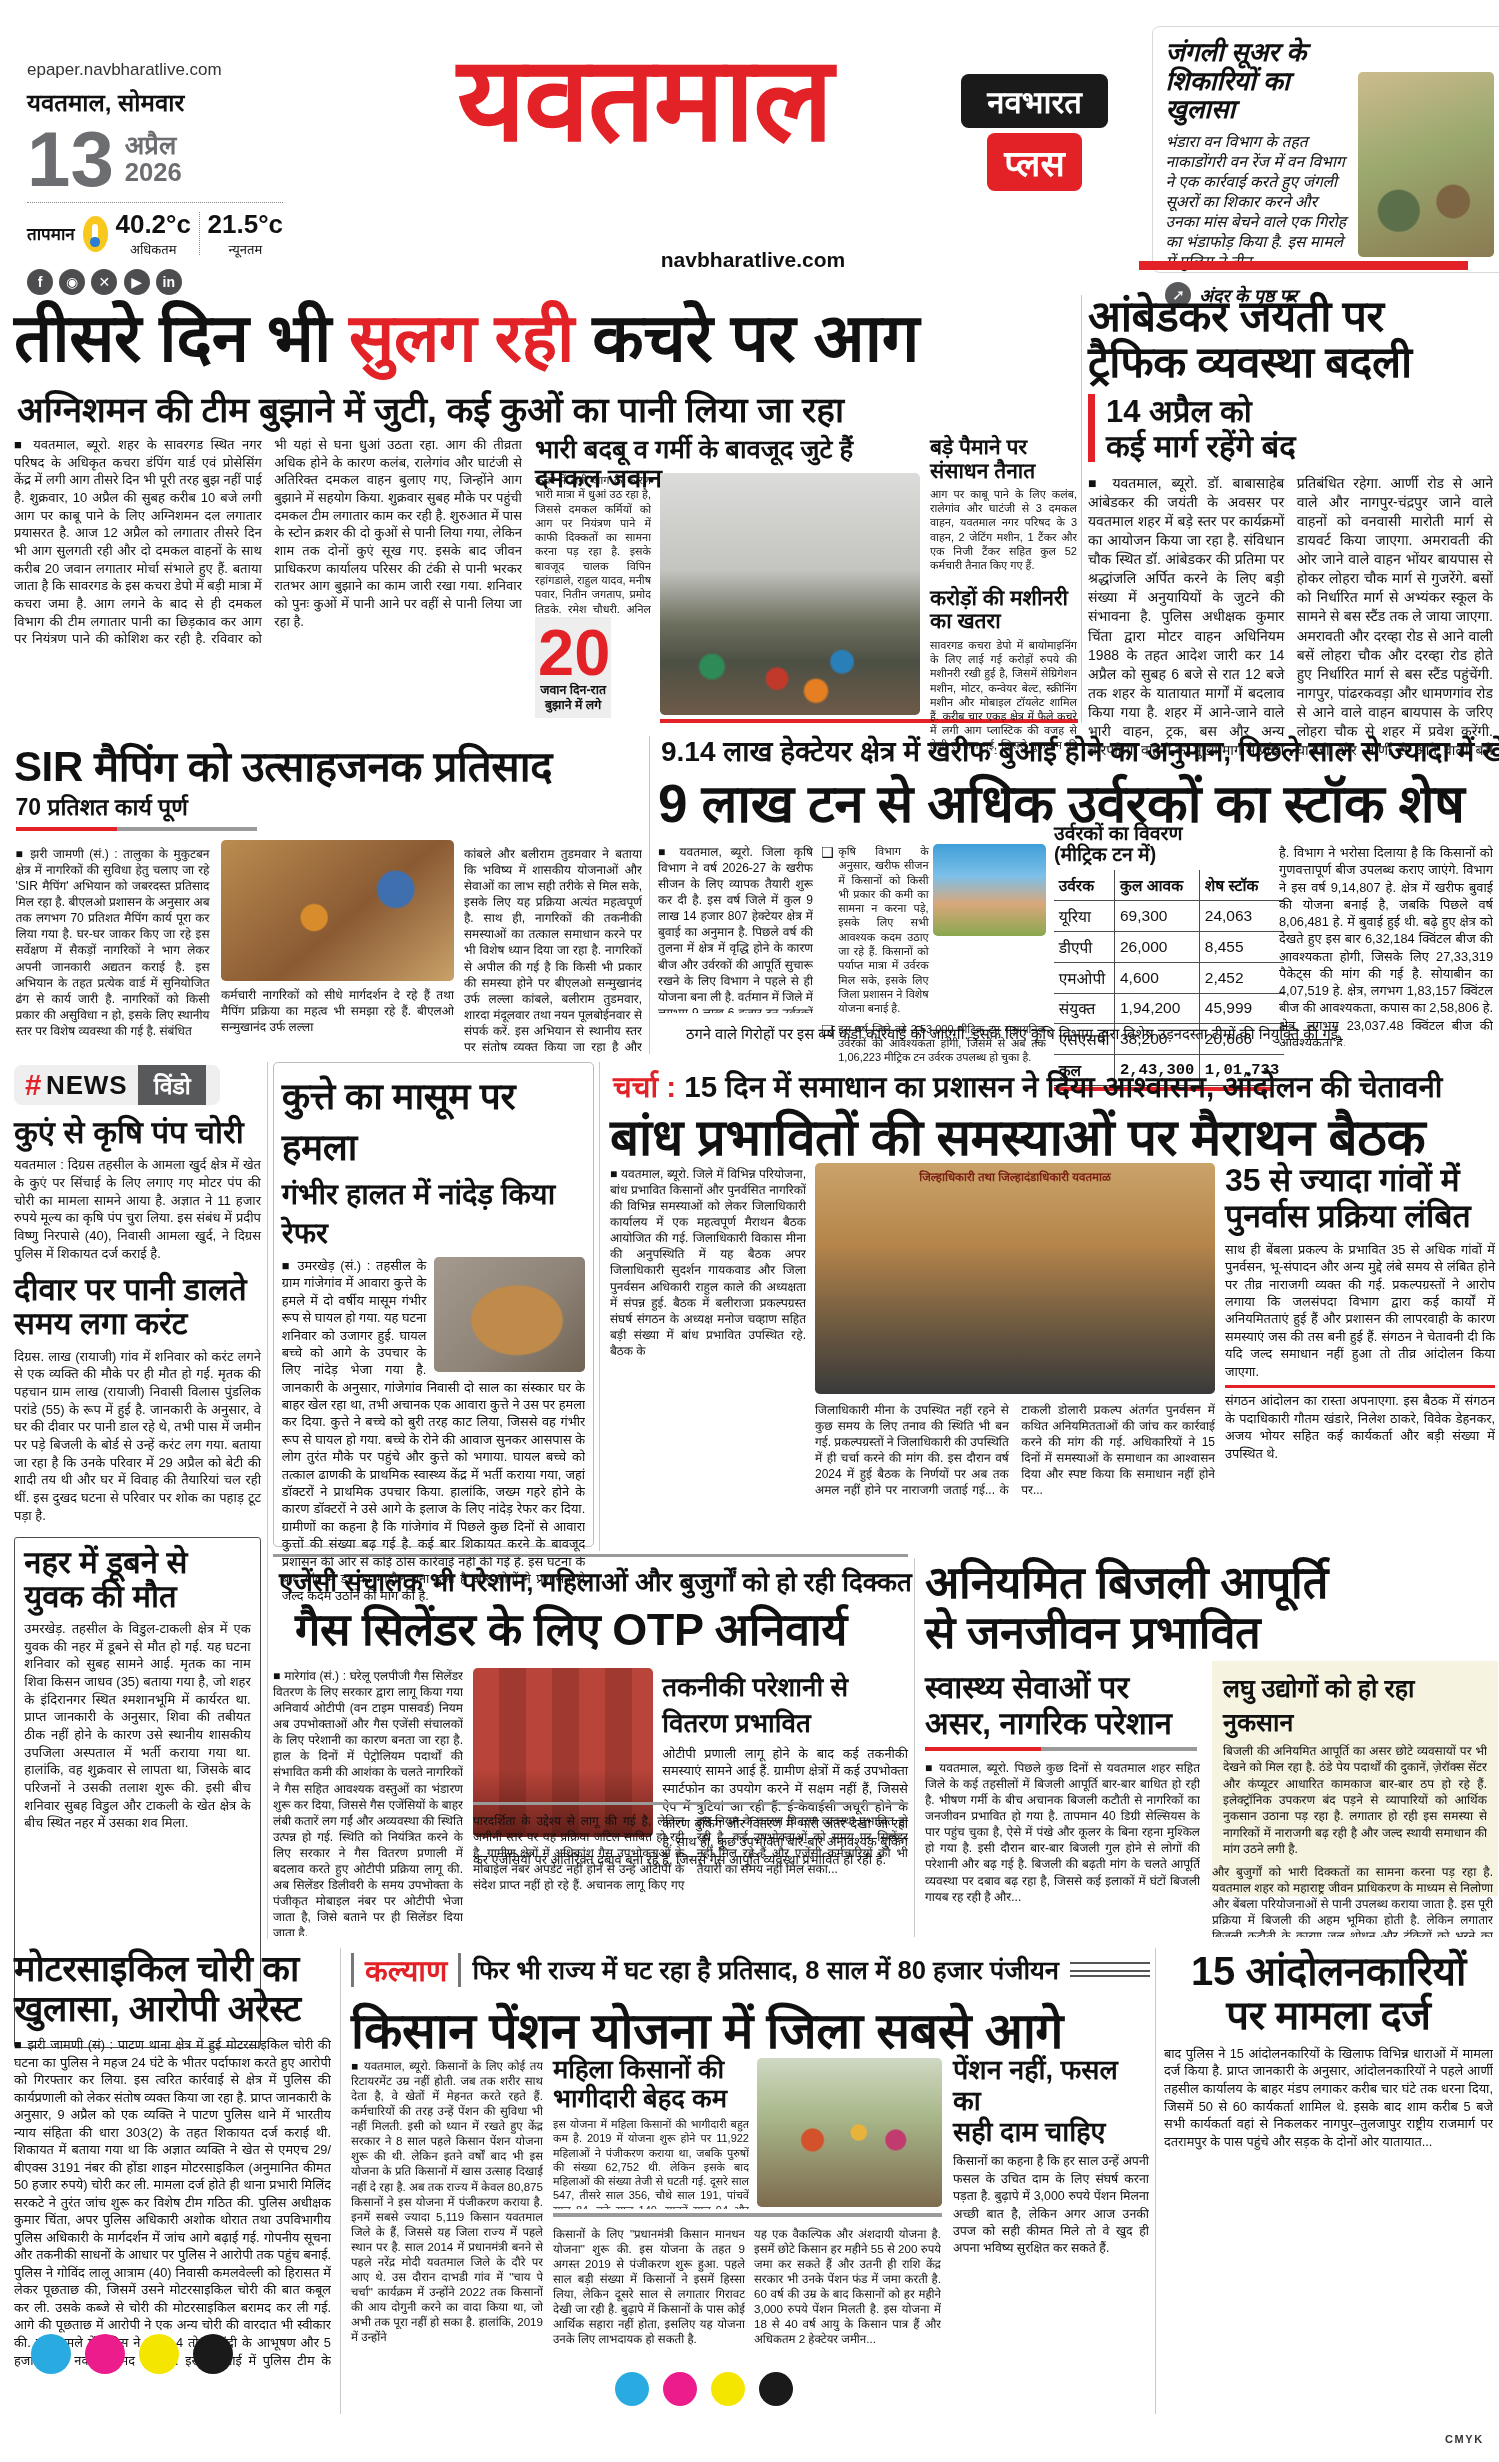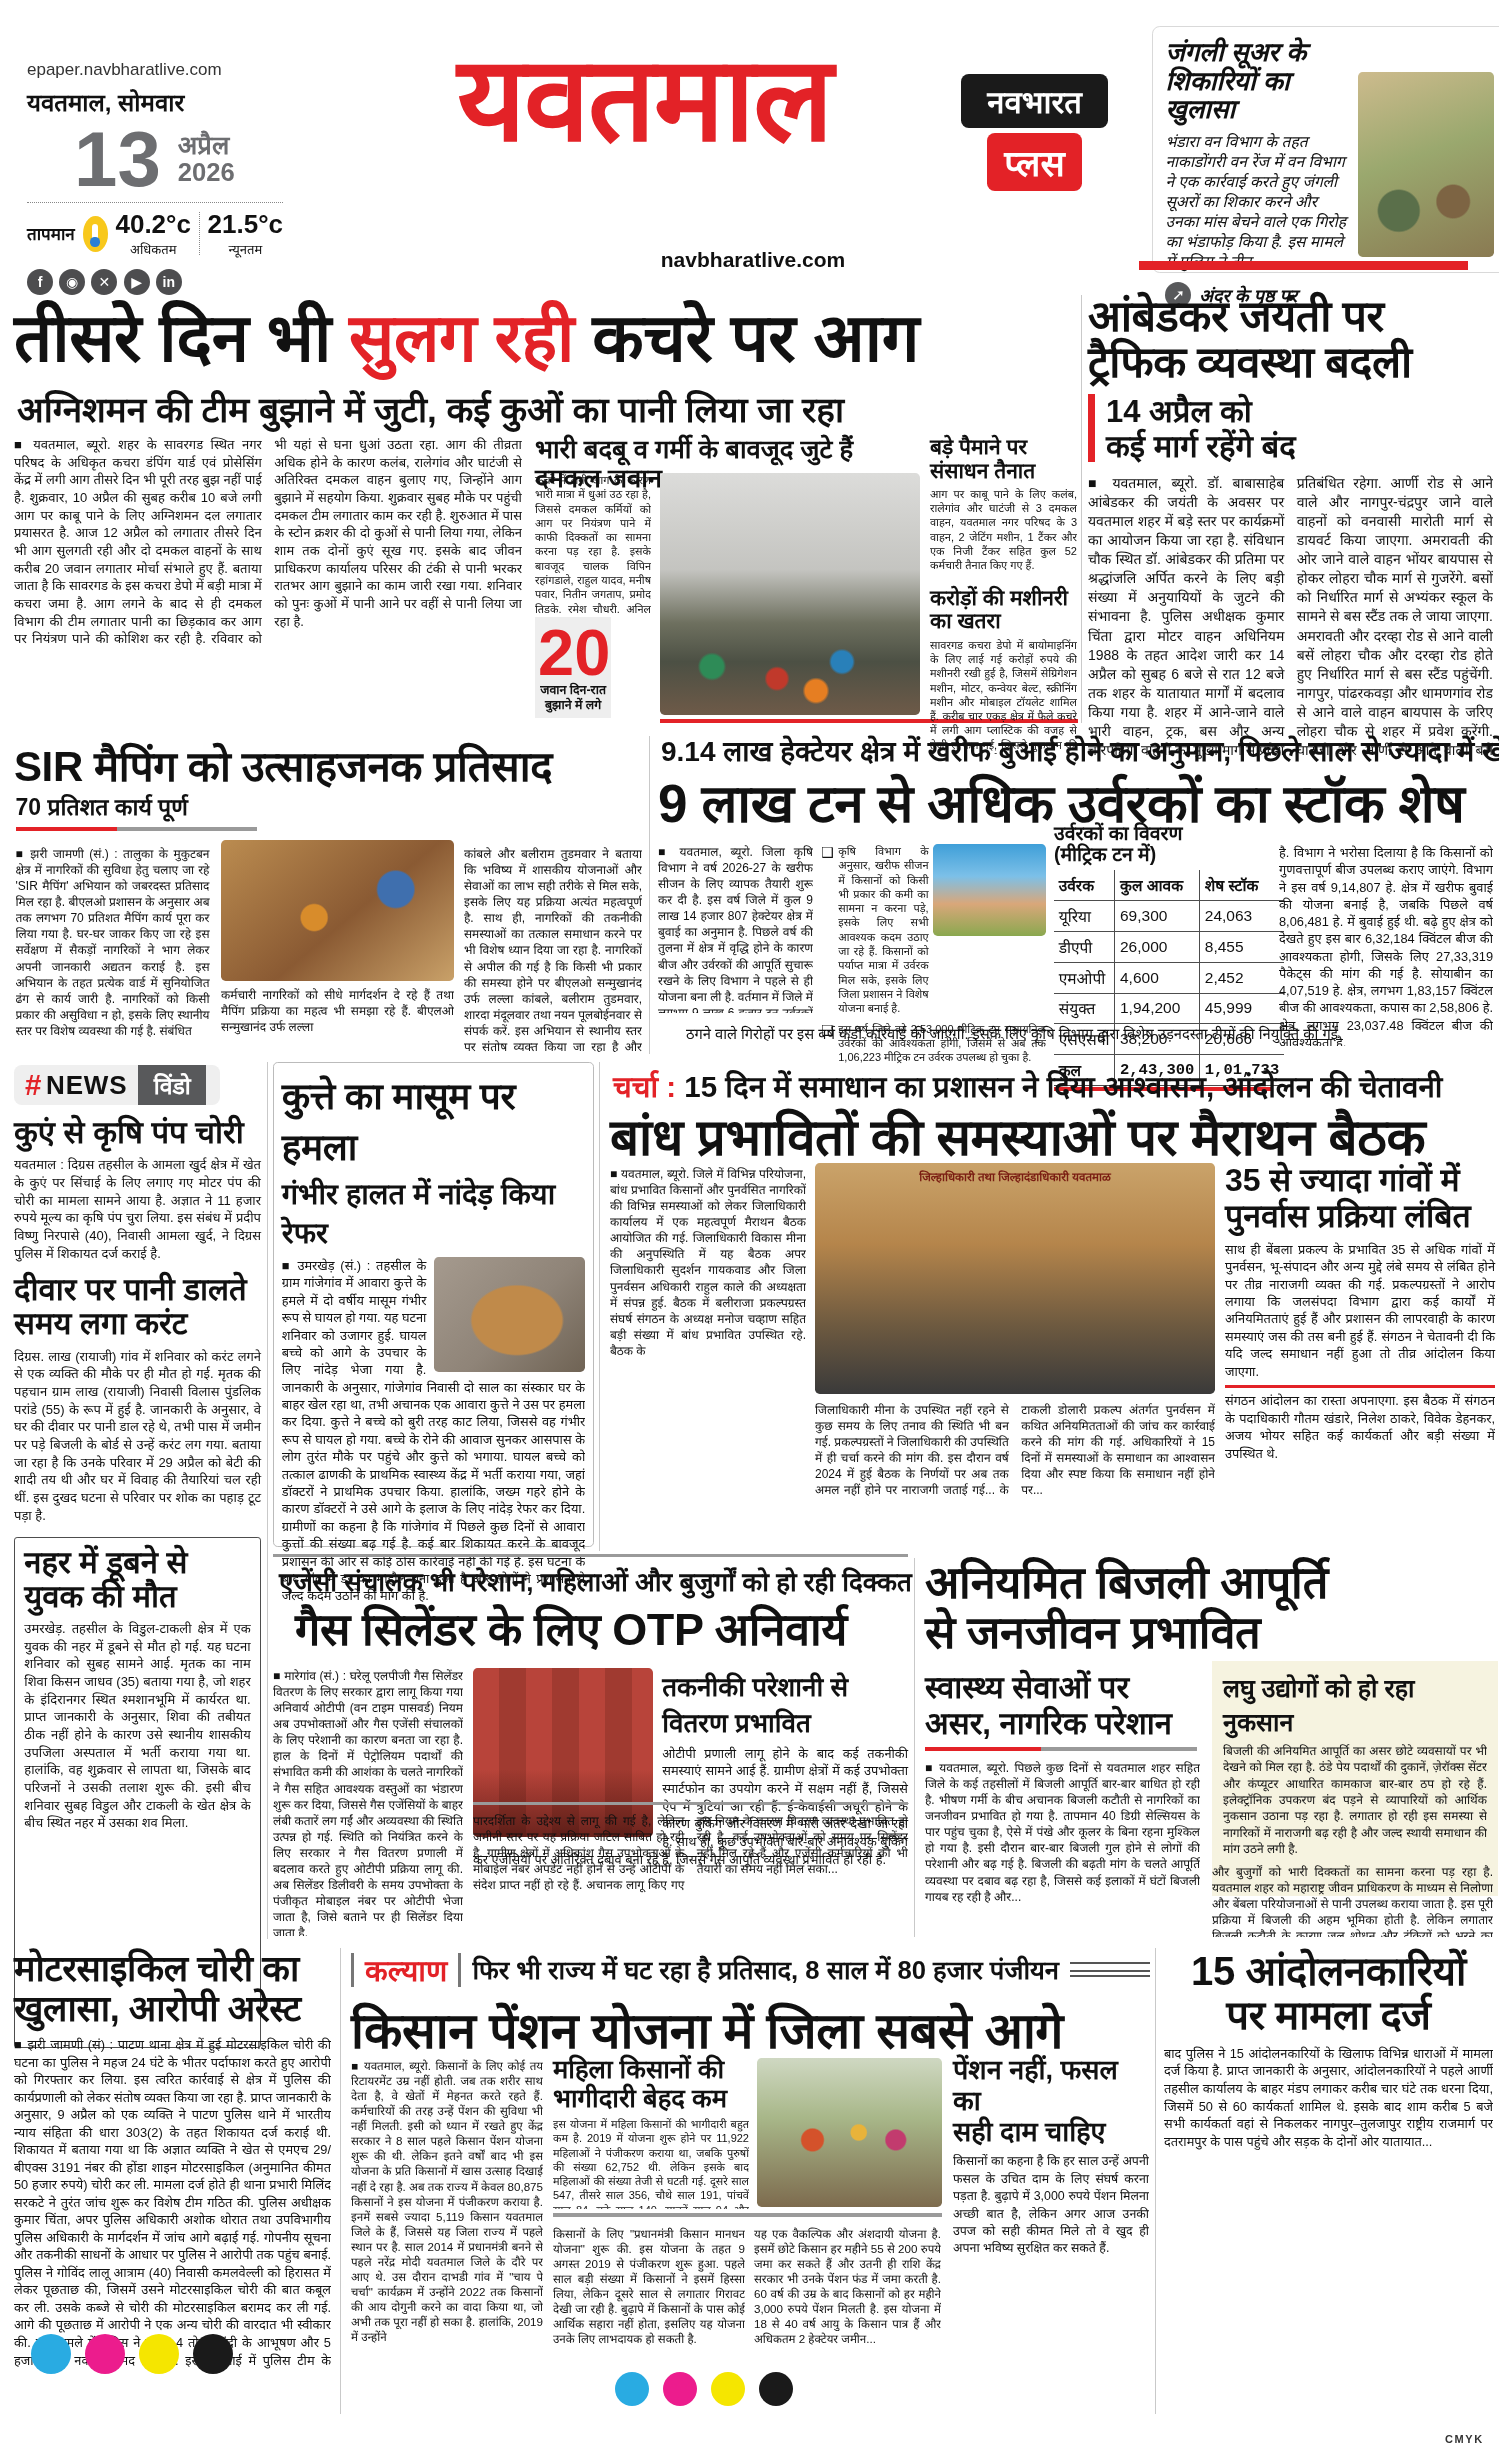--- a/index.html
+++ b/index.html
@@ -78,21 +78,21 @@
   .capbar{font-size:11.6px;font-weight:800;color:#7a1d12;text-align:center;padding-top:6.2px;}
 </style>
 </head>
 <body>
 
 <div class="page">
 
   <div class="abs" style="left:27px;top:60px;width:256px;">
     <div class="site">epaper.navbharatlive.com</div>
     <div class="cityday">यवतमाल, सोमवार</div>
-    <div style="display:flex;gap:17px;align-items:center;margin-top:6.2px;margin-left:47px;">
+    <div style="display:flex;gap:11px;align-items:center;margin-top:6.2px;">
       <div class="bigday">13</div>
       <div>
         <div class="moyr">अप्रैल</div>
         <div class="moyr">2026</div>
       </div>
     </div>
     <div class="dotline"></div>
     <div class="temp">
       <span class="lab">तापमान</span>
       <span class="thermo">

